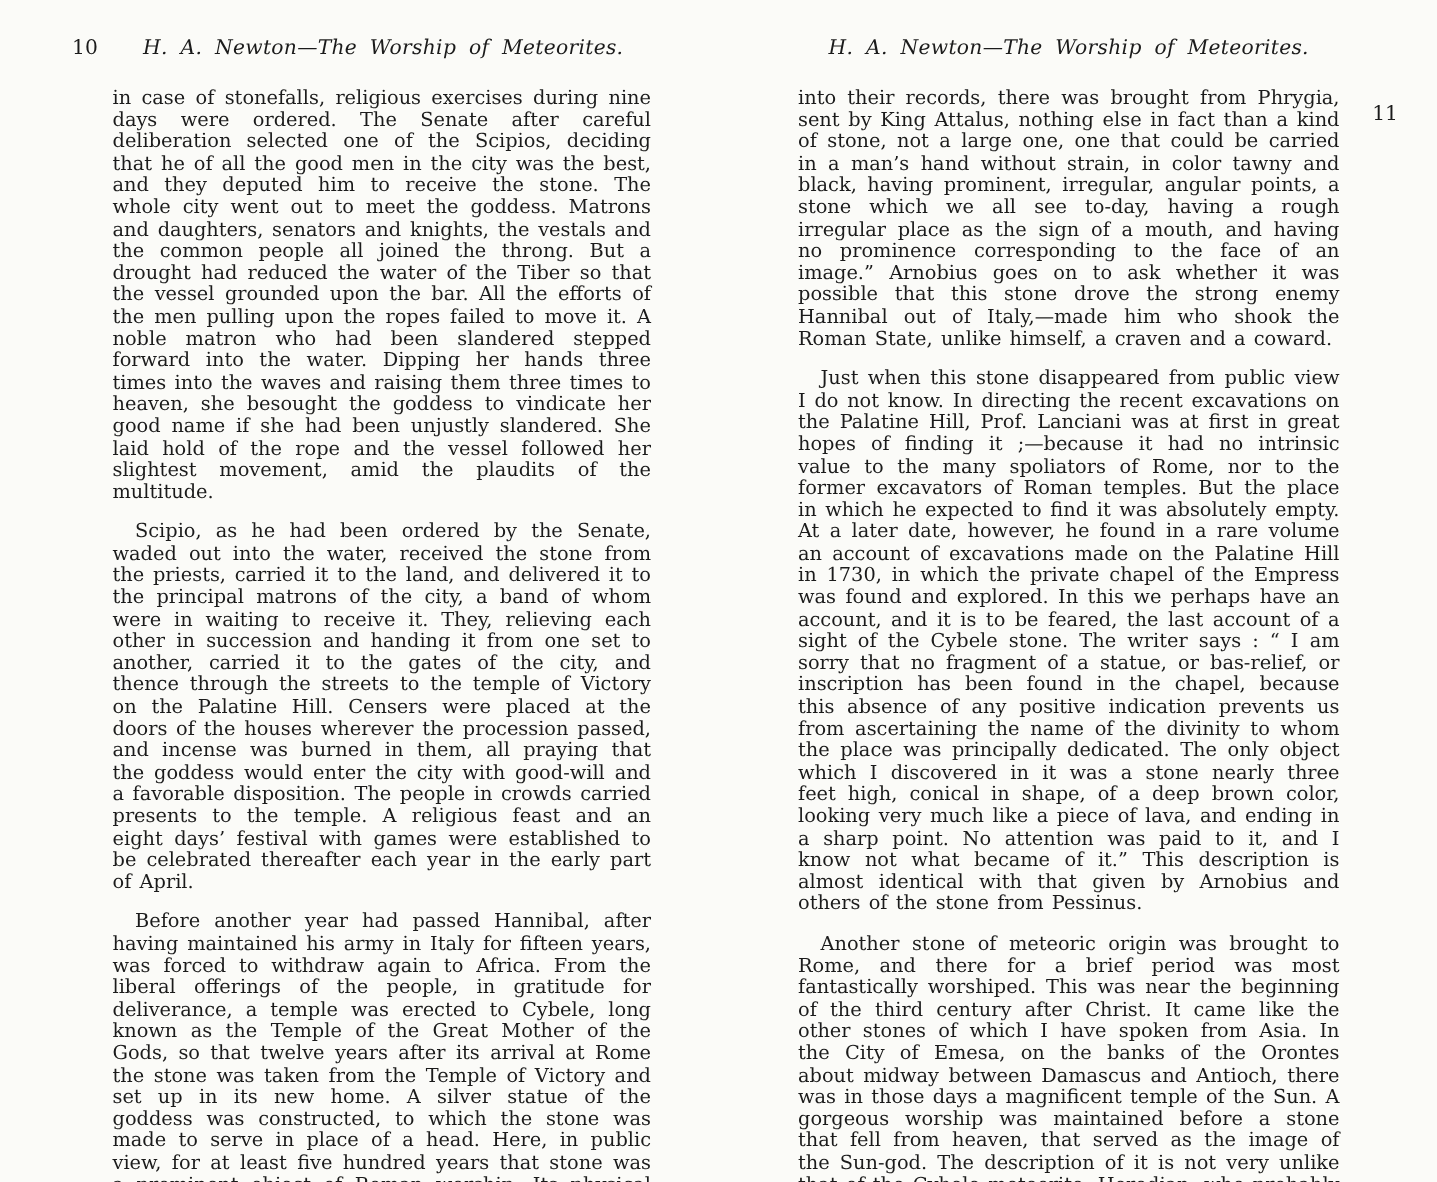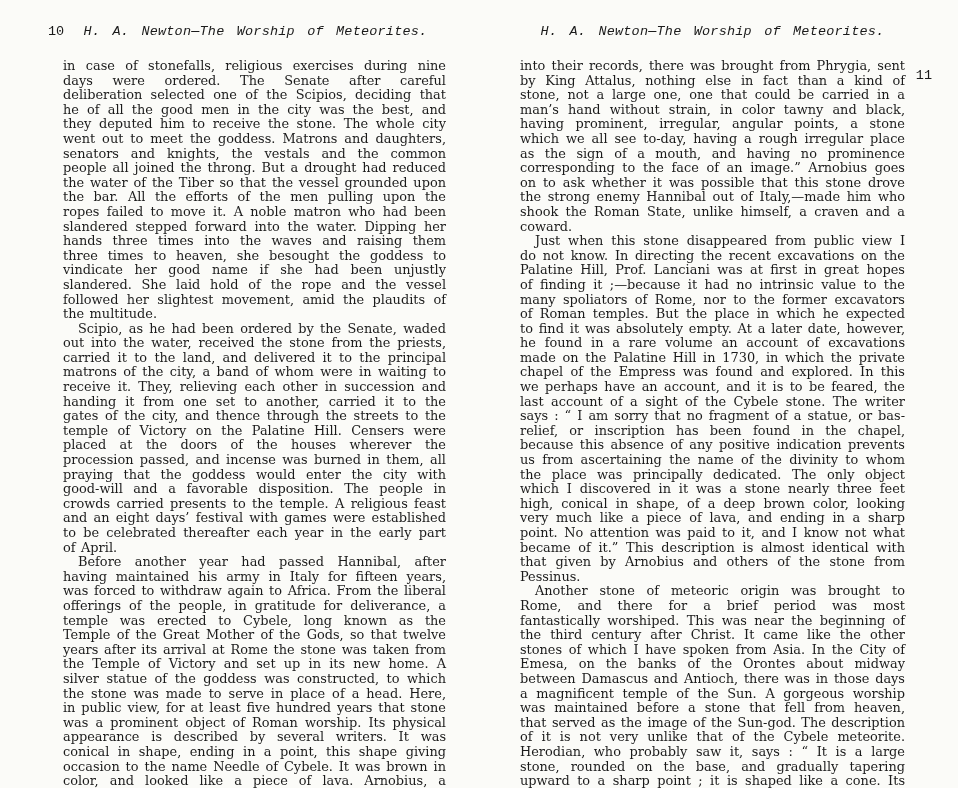--- a/index.html
+++ b/index.html
@@ -9,39 +9,39 @@
     overflow: hidden;
     font-family: "DejaVu Serif", serif;
     color: #1b1b1b;
     -webkit-font-smoothing: antialiased;
   }
   .spread { position: relative; width: 958px; height: 788px; }
   .page { position: absolute; top: 24px; }
   .page-left  { left: 48px;  width: 400px; }
   .page-right { left: 520px; width: 412px; }
 
-  .page-header { position: relative; height: 18px; font-size: 13.5px; line-height: 16px; font-family: Liberation Mono, monospace; }
+  .page-header { position: relative; height: 18px; font-size: 13.5px; line-height: 16px; }
   .running-title { font-style: italic; letter-spacing: 0.2px; word-spacing: 4px; white-space: nowrap; }
   .page-left  .running-title { position: absolute; left: 15px; right: 0;  text-align: center; }
   .page-right .running-title { position: absolute; left: 0;  right: 27px; text-align: center; }
   .page-number { font-size: 13.5px; }
   .page-left  .page-number { position: absolute; left: 0;  top: 0; }
   .page-right .page-number { position: absolute; right: 0; top: 0; margin-top: 44px; }
 
   .page-body {
     margin-top: 17px;
     font-size: 12.9px;
     line-height: 14.6px;
     text-align: justify;
     word-spacing: 1.4px;
   }
   .page-left  .page-body { margin-left: 15px; width: 383px; }
   .page-right .page-body { width: 385px; }
 
-  .para { margin: 0; padding: 0; }
+  .para { margin: 12px; padding: 0; }
   .para.indent { text-indent: 15px; }
   .it { }
 </style>
 </head>
 <body>
 
 <div class="spread">
 
   <div class="page page-left">
     <div class="page-header">

